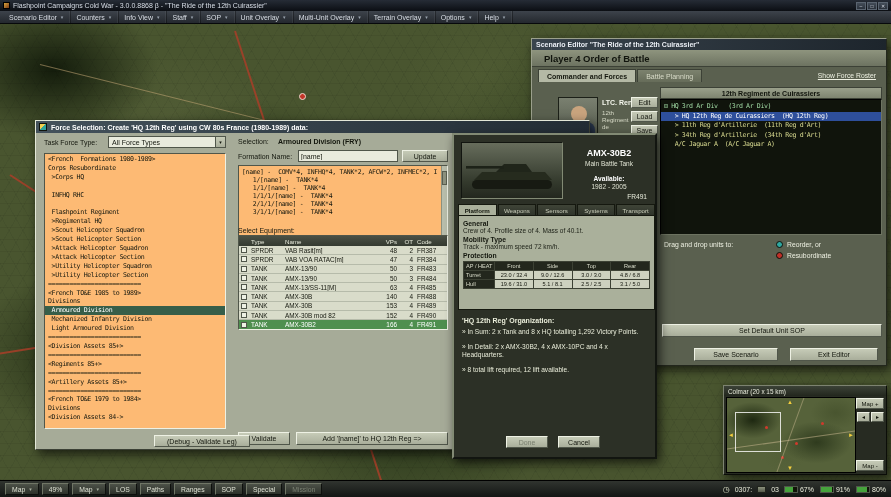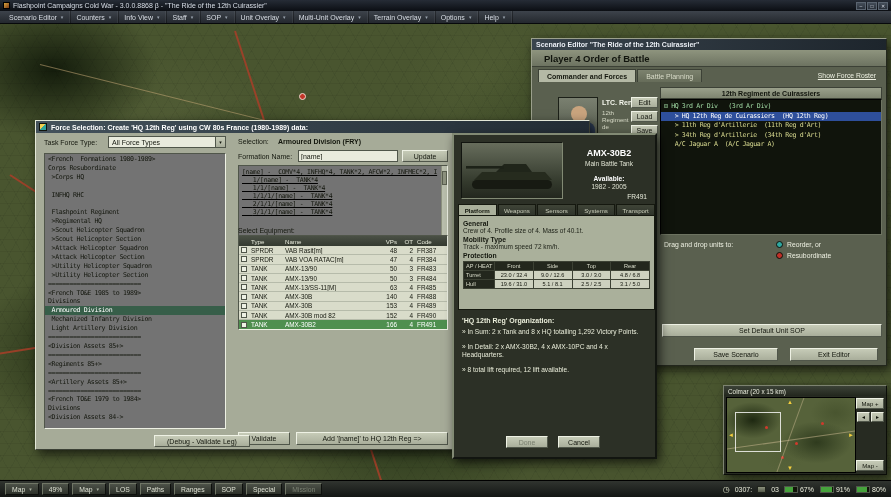--- a/index.html
+++ b/index.html
@@ -39,21 +39,21 @@
 .road.r3{left:-10px;top:330px;width:560px;transform:rotate(-9deg);}
 .road.r4{left:40px;top:40px;width:330px;transform:rotate(14deg);background:rgba(196,168,118,.55);height:1px;}
 .poi{position:absolute;left:299px;top:69px;width:7px;height:7px;border-radius:50%;background:#c23427;border:1px solid #efd9cf;}
 
 
 .win{box-shadow:3px 4px 10px rgba(0,0,0,.65);}
 .btn{display:flex;align-items:center;justify-content:center;background:linear-gradient(#c6cbb7,#a9ae9b);border:1px solid;border-color:#eef1e4 #50564a #50564a #eef1e4;color:#14170e;font-size:7px;font-family:inherit;cursor:default;white-space:nowrap;overflow:hidden;}
 .btn.disabled{color:#787e6e;}
 .lab{position:absolute;font-size:7px;color:#14170e;}
 .val{position:absolute;font-size:7px;color:#14170e;font-weight:bold;}
-.listbox{position:absolute;background:#737373;border:1px solid;border-color:#50564a #eef1e4 #eef1e4 #50564a;overflow:hidden;}
+.listbox{position:absolute;background:#fdba74;border:1px solid;border-color:#50564a #eef1e4 #eef1e4 #50564a;overflow:hidden;}
 .pre{white-space:pre-wrap;font-size:6.5px;line-height:8px;color:#14170e;padding:2px 8px 2px 3px;font-family:"DejaVu Sans Mono",monospace;letter-spacing:-.3px;}
 .vscroll{position:absolute;right:0;top:0;bottom:0;width:6px;background:#b9beac;border-left:1px solid #8d927f;}
 .vscroll .thumb{position:absolute;left:0;top:5px;width:100%;height:14px;background:#8d927f;border:1px solid #5a5f50;display:block;}
 .dropdown{background:#e9ebdd;border:1px solid #50564a;color:#14170e;font-size:7px;display:flex;align-items:center;justify-content:space-between;padding-left:3px;}
 .dd-arrow{width:10px;align-self:stretch;background:linear-gradient(#c6cbb7,#a9ae9b);border-left:1px solid #50564a;text-align:center;font-size:5px;line-height:10px;color:#14170e;}
 
 
 .sce{position:absolute;left:531px;top:38px;width:356px;height:328px;background:#5a604f;border:1px solid;border-color:#9ba08c #23271d #23271d #9ba08c;z-index:2;}
 .sce-title{height:11px;background:linear-gradient(90deg,#39444d,#1d252c);color:#e9edf3;font-size:7px;font-weight:bold;display:flex;align-items:center;padding:0 4px;}
 .sce-header{height:17px;display:flex;align-items:center;padding-left:12px;font-size:9.5px;font-weight:bold;color:#11140d;background:linear-gradient(#8e947e,#6d7361);border-bottom:1px solid #3c4136;}
@@ -91,21 +91,21 @@
 .l-tft{left:8px;top:18px;}
 .dd-tft{position:absolute;left:72px;top:15px;width:118px;height:12px;}
 .catalog{left:8px;top:32px;width:182px;height:276px;padding:1px 0;}
 .cat-item{white-space:pre;font-size:6.6px;line-height:8.9px;color:#14170e;padding-left:3px;font-family:"DejaVu Sans Mono",monospace;letter-spacing:-.4px;min-height:8.9px;}
 .cat-item.sel{background:#375e49;color:#fff;}
 .l-sel{left:202px;top:17px;}
 .v-sel{left:242px;top:17px;}
 .l-fn{left:202px;top:32px;}
 .i-fn{position:absolute;left:262px;top:29px;width:100px;height:12px;background:#e9ebdd;border:1px solid #50564a;font-size:7px;color:#14170e;padding:0 2px;font-family:inherit;}
 .b-update{position:absolute;left:366px;top:29px;width:46px;height:12px;}
-.formbox{left:202px;top:44px;width:210px;height:72px;text-decoration:underline;}
+.formbox{left:202px;top:44px;width:210px;height:72px;}
 .l-se{left:202px;top:106px;}
 .eq{position:absolute;left:202px;top:114px;width:210px;height:95px;border:1px solid;border-color:#50564a #eef1e4 #eef1e4 #50564a;background:#d9dcca;display:flex;flex-direction:column;overflow:hidden;}
 .eq-head,.eq-row{display:grid;grid-template-columns:10px 34px 1fr 22px 16px 32px;align-items:center;}
 .eq-head{background:linear-gradient(#4a5045,#343a30);color:#e6e9da;font-size:6.2px;height:10px;flex:0 0 auto;}
 .eq-head span{padding-left:2px;}
 .eq-body{flex:1;}
 .eq-row{font-size:6.4px;color:#14170e;height:9.3px;border-bottom:1px solid rgba(80,86,74,.25);}
 .eq-row span{padding-left:2px;white-space:nowrap;overflow:hidden;}
 .eq-row .cb{width:6px;height:6px;border:1px solid #50564a;background:#eef1e4;margin-left:2px;padding:0;display:inline-block;}
 .eq-row.sel{background:#4f8f4f;color:#fff;}
@@ -288,21 +288,21 @@
         <div class="cat-item"> &gt;Scout Helicopter Section</div>
         <div class="cat-item"> &gt;Attack Helicopter Squadron</div>
         <div class="cat-item"> &gt;Attack Helicopter Section</div>
         <div class="cat-item"> &gt;Utility Helicopter Squadron</div>
         <div class="cat-item"> &gt;Utility Helicopter Section</div>
         <div class="cat-item">==========================</div>
         <div class="cat-item">&lt;French TO&amp;E 1985 to 1989&gt;</div>
         <div class="cat-item">Divisions</div>
         <div class="cat-item sel"> Armoured Division</div>
         <div class="cat-item"> Mechanized Infantry Division</div>
-        <div class="cat-item"> Light Artillery Division</div>
+        <div class="cat-item"> Light Armoured Division</div>
         <div class="cat-item">==========================</div>
         <div class="cat-item">&lt;Division Assets 85+&gt;</div>
         <div class="cat-item">==========================</div>
         <div class="cat-item">&lt;Regiments 85+&gt;</div>
         <div class="cat-item">==========================</div>
         <div class="cat-item">&lt;Artillery Assets 85+&gt;</div>
         <div class="cat-item">==========================</div>
         <div class="cat-item">&lt;French TO&amp;E 1979 to 1984&gt;</div>
         <div class="cat-item">Divisions</div>
         <div class="cat-item">&lt;Division Assets 84-&gt;</div>

